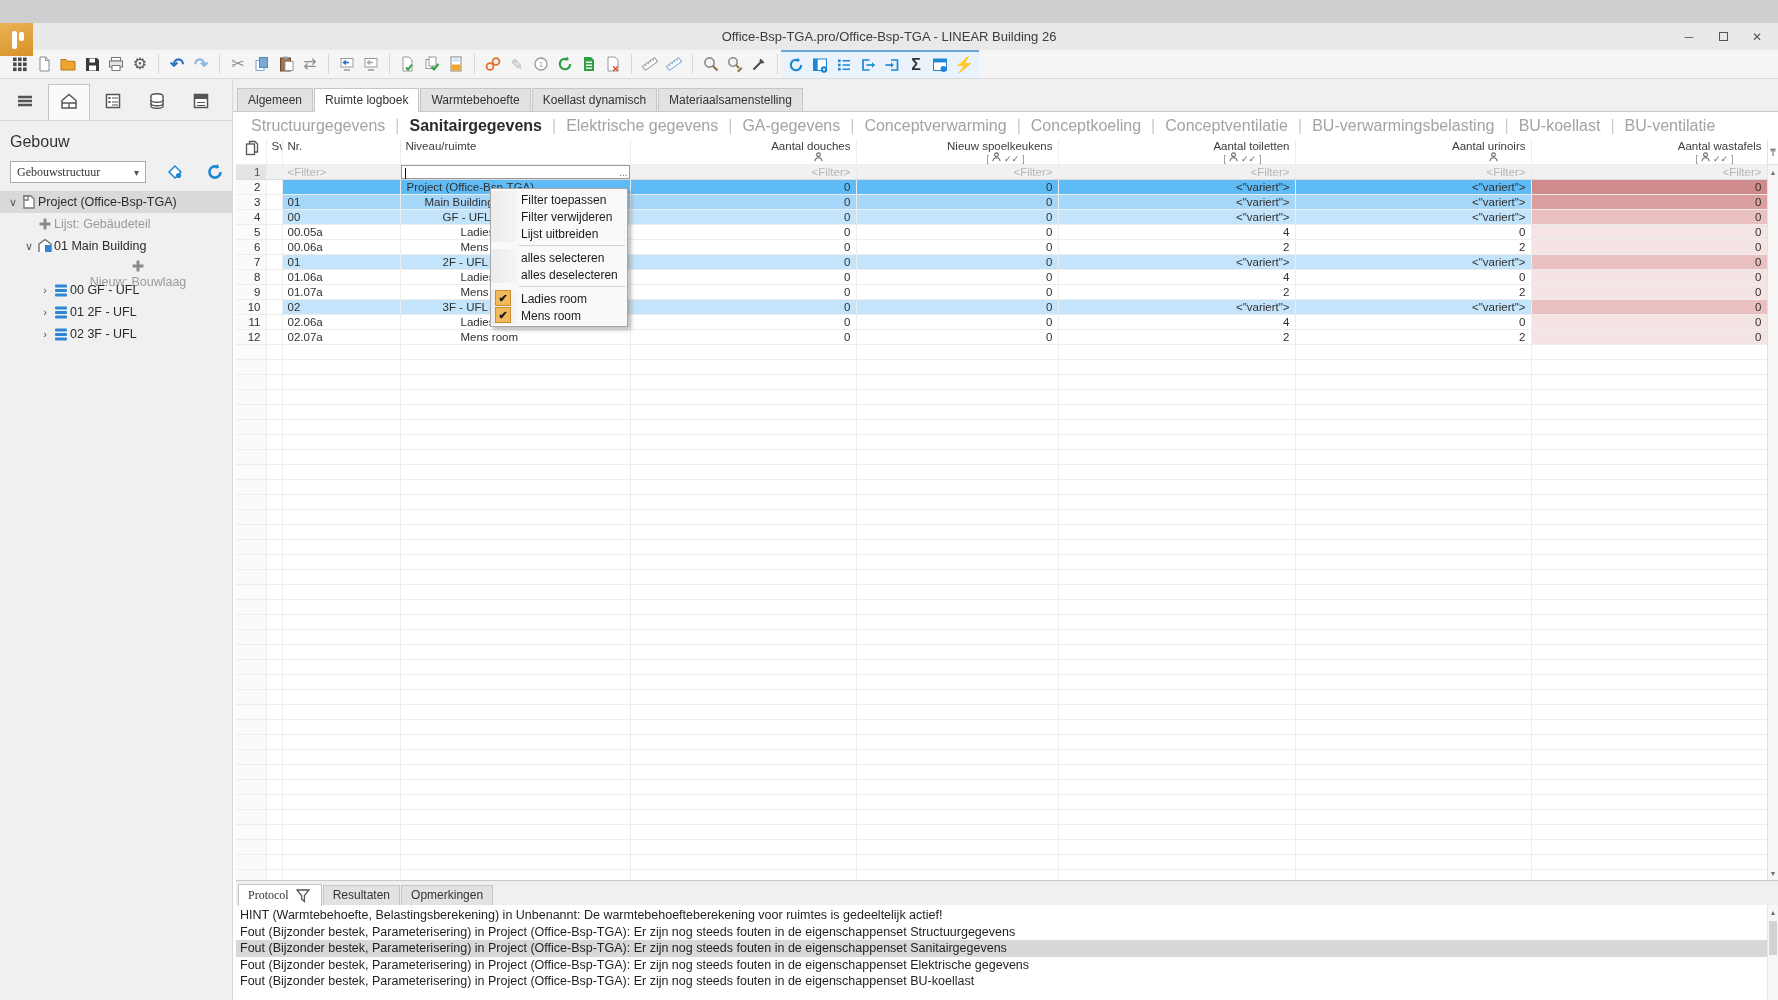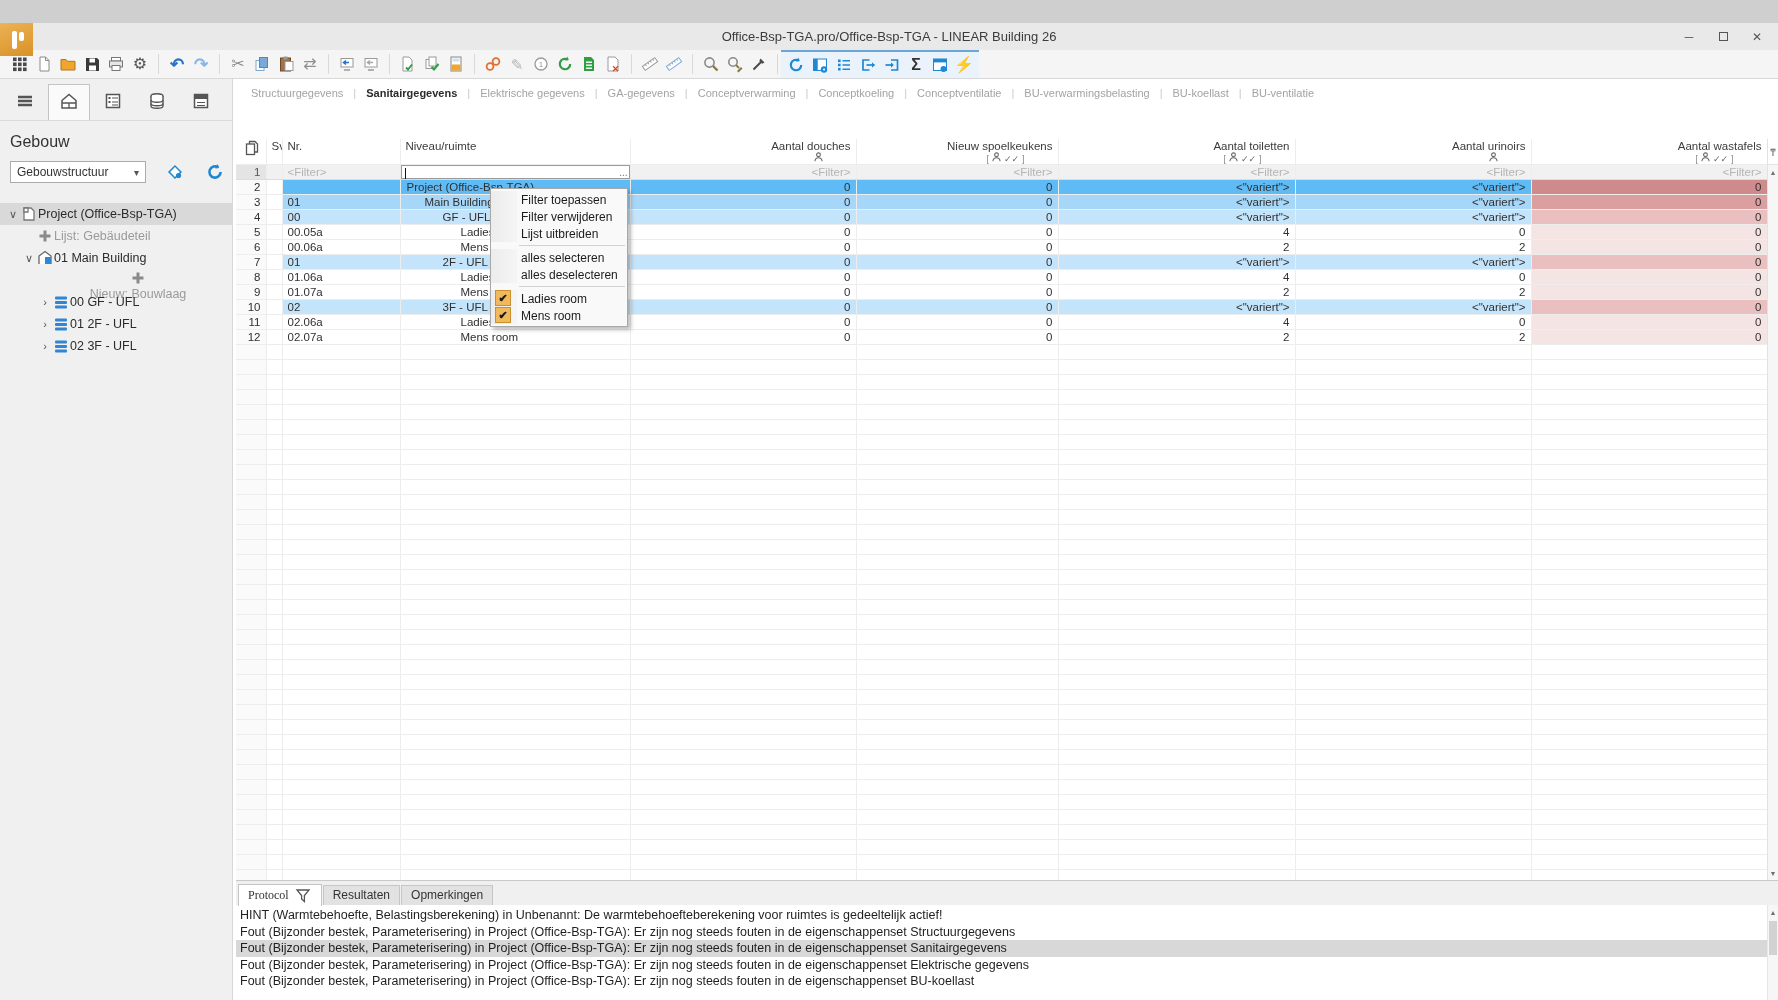--- a/index.html
+++ b/index.html
@@ -28,38 +28,38 @@
   .tb-icon span{line-height:1;}
   
   .content{position:absolute;left:0;top:56px;width:100%;height:936px;display:flex;}
   .sidebar{width:233px;height:100%;background:#f0f0f0;border-right:1px solid #d8d8d8;position:relative;flex:none;}
   .main{flex:1;height:100%;background:#fff;position:relative;}
   
   .side-tabs{display:flex;align-items:flex-end;height:42px;padding-left:4px;gap:2px;border-bottom:1px solid #dadada;background:#f0f0f0;}
   .side-tab{width:42px;height:36px;display:flex;align-items:center;justify-content:center;border:1px solid transparent;border-bottom:none;}
   .side-tab.active{background:#fafafa;border-color:#c4c4c4;}
   .side-title{font-size:16px;color:#333;padding:12px 0 10px 10px;}
-  .side-controls{display:flex;align-items:center;gap:18px;padding:0 6px 20px 10px;}
+  .side-controls{display:flex;align-items:center;gap:18px;padding:0 6px 8px 10px;font-family:Liberation Serif, serif;}
   .side-select{flex:1;height:22px;background:#fff;border:1px solid #ababab;font-size:12px;color:#333;
     display:flex;align-items:center;padding:0 6px;justify-content:space-between;}
   .side-select .caret{color:#555;font-size:10px;}
   .side-act{width:22px;height:22px;display:flex;align-items:center;justify-content:center;}
   .tree{font-size:12.5px;}
   .tree-row{height:22px;display:flex;align-items:center;white-space:nowrap;}
   .tree-row.selected{background:#d9d9d9;}
   .tree-row .exp{width:14px;text-align:center;color:#555;font-size:11px;flex:none;}
   .tree-row .ticn{width:18px;display:flex;align-items:center;justify-content:center;flex:none;}
   .tree-row .tlabel{color:#2b2b2b;}
   .tree-row.muted .tlabel{color:#9a9a9a;}
   
   .main-tabs{display:flex;align-items:flex-end;height:33px;padding-left:4px;background:#f0f0f0;border-bottom:1px solid #c9c9c9;}
   .mtab{height:23px;line-height:22px;padding:0 10px;font-size:12px;background:#e2e2e2;border:1px solid #c6c6c6;
     border-bottom:none;margin-right:1px;color:#333;}
   .mtab.active{background:#fff;height:24px;margin-bottom:-1px;}
-  .sub-tabs{height:27px;display:flex;align-items:center;background:#fff;padding-left:8px;font-size:11px;}
+  .sub-tabs{height:27px;display:flex;align-items:center;background:#fff;padding-left:8px;font-size:16px;}
   .stab{color:#a3a3a3;padding:0 10px;}
   .stab.active{color:#2b2b2b;font-weight:bold;}
   .stab-sep{color:#c9c9c9;}
   
   .table-wrap{position:absolute;left:3px;right:0;top:60px;bottom:135px;background:#fff;overflow:hidden;}
   table.grid{border-collapse:collapse;table-layout:fixed;width:1531px;font-size:11.5px;}
   table.grid td,table.grid th{padding:0 5px;height:15px;line-height:14px;overflow:hidden;white-space:nowrap;
     border-right:1px solid rgba(0,0,0,0.07);border-bottom:1px solid #ededed;font-weight:normal;}
   th.hcell{vertical-align:top;border-bottom:1px solid #cfcfcf;border-right:1px solid #dcdcdc;height:27px;padding-top:1px;color:#3c3c3c;}
   th .hlabel{display:block;}
@@ -498,20 +498,27 @@
                 <rect x="3" y="8" width="12" height="3" rx="1" fill="#2e86d4"></rect>
                 <rect x="3" y="12.5" width="12" height="3" rx="1" fill="#2e86d4"></rect>
               </svg>
             </span>
             <span class="tlabel">02 3F - UFL</span>
           </div>
         </div>
     </aside>
 
     <main class="main">
+      <div class="main-tabs" id="main-tabs">
+          <div class="mtab">Algemeen</div>
+          <div class="mtab active">Ruimte logboek</div>
+          <div class="mtab">Warmtebehoefte</div>
+          <div class="mtab">Koellast dynamisch</div>
+          <div class="mtab">Materiaalsamenstelling</div>
+        </div>
       <div class="sub-tabs" id="sub-tabs">
           <span class="stab">Structuurgegevens</span>
           <span class="stab-sep">|</span>
           <span class="stab active">Sanitairgegevens</span>
           <span class="stab-sep">|</span>
           <span class="stab">Elektrische gegevens</span>
           <span class="stab-sep">|</span>
           <span class="stab">GA-gegevens</span>
           <span class="stab-sep">|</span>
           <span class="stab">Conceptverwarming</span>

